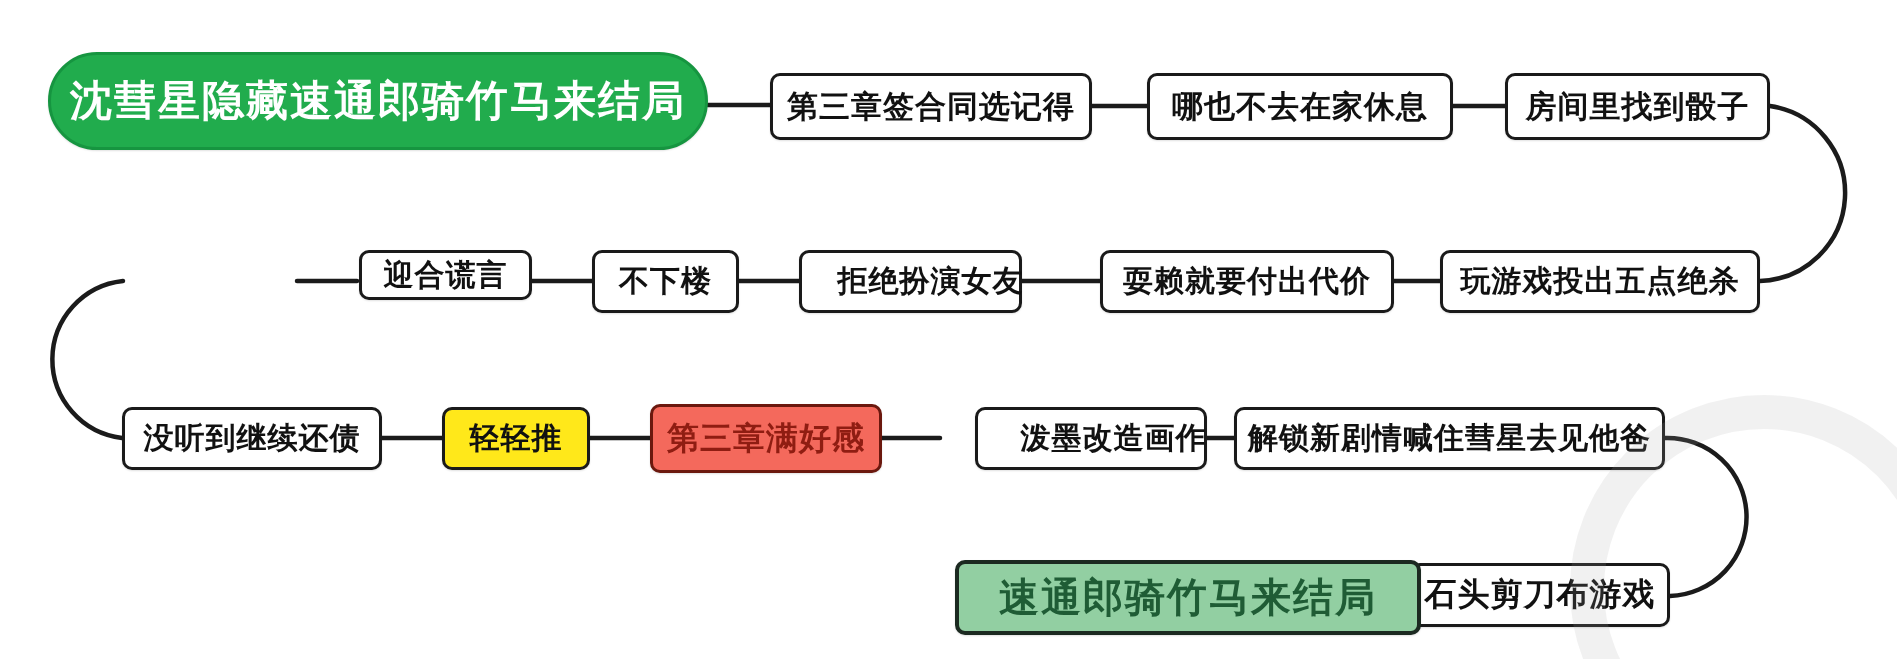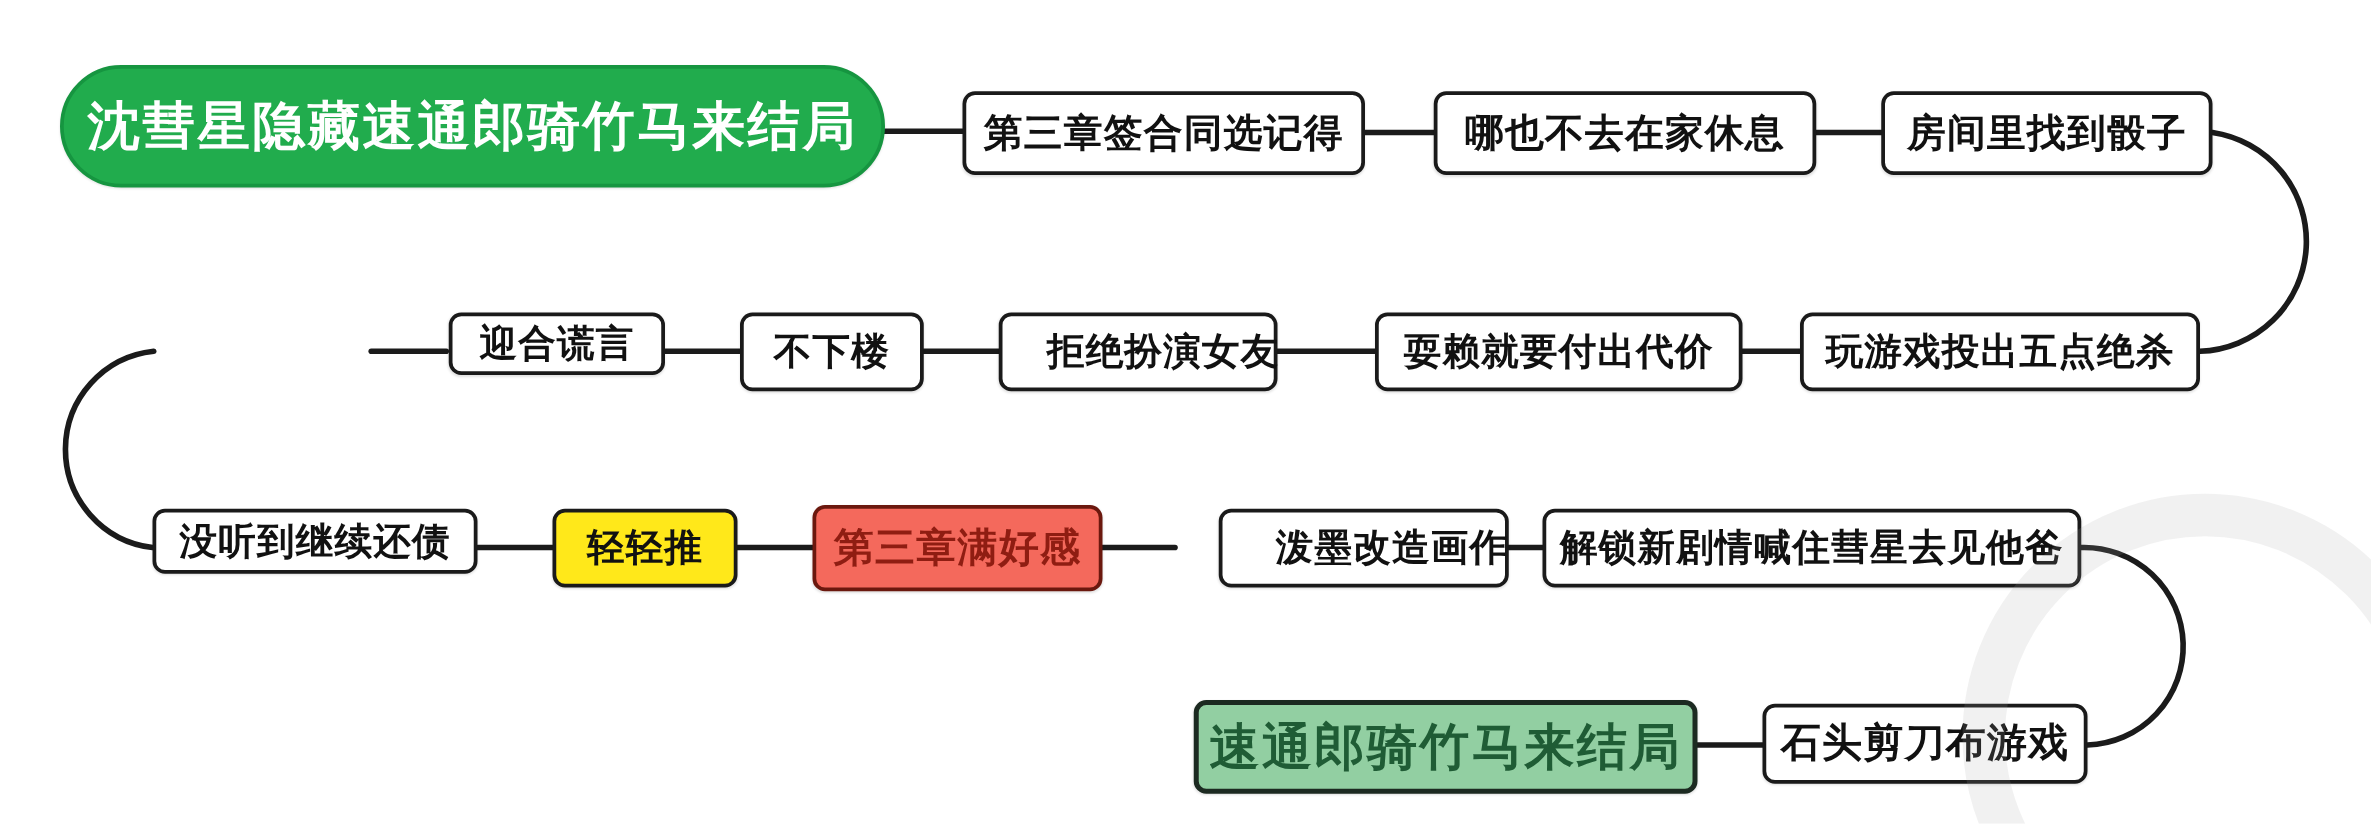--- a/index.html
+++ b/index.html
@@ -53,30 +53,30 @@
   .n2 { left: 1147px; top: 73px; width: 306px; height: 67px; font-size: 31px; }
   .n3 { left: 1505px; top: 73px; width: 265px; height: 67px; font-size: 31px; }
   
   .n4 { left: 1440px; top: 250px; width: 320px; height: 63px; border-radius: 10px; }
   .n5 { left: 1100px; top: 250px; width: 294px; height: 63px; }
   .n6 { left: 799px;  top: 250px; width: 223px; height: 63px; padding-left: 40px; }
   .n7 { left: 592px;  top: 250px; width: 147px; height: 63px; text-align: center; }
   .n8 { left: 359px;  top: 250px; width: 173px; height: 50px; }
   .n9 { left: 123px;  top: 250px; width: 174px; height: 63px; }
   
-  .n10 { left: 122px;  top: 407px; width: 260px; height: 52px; text-align: center; }
+  .n10 { left: 122px;  top: 407px; width: 260px; height: 63px; text-align: center; }
   .n11 { left: 442px;  top: 407px; width: 148px; height: 63px;
          background: #ffe81a; border-color: #1a1a1a; }
   .n12 { left: 650px;  top: 404px; width: 232px; height: 69px; font-size: 32px;
          background: #f4695c; border-color: #6b180e; color: #8f1d12; }
   .n13 { left: 975px;  top: 407px; width: 232px; height: 63px; padding-left: 45px; }
   .n14 { left: 1234px; top: 407px; width: 431px; height: 63px; }
   
   .n15 { left: 1410px; top: 563px; width: 260px; height: 64px; font-size: 32px; }
-  .n16 { left: 955px;  top: 560px; width: 403px; height: 75px; font-size: 40px;
+  .n16 { left: 955px;  top: 560px; width: 466px; height: 75px; font-size: 40px;
          background: #92cfa2; border: 4.5px solid #1c2a21; color: #1f5c35;
          letter-spacing: 2px; }
   .watermark {
     position: absolute;
     left: 1570px; top: 395px;
     width: 320px; height: 320px;
     border-radius: 50%;
     border: 34px solid rgba(165,165,165,0.16);
     z-index: 3;
     pointer-events: none;

